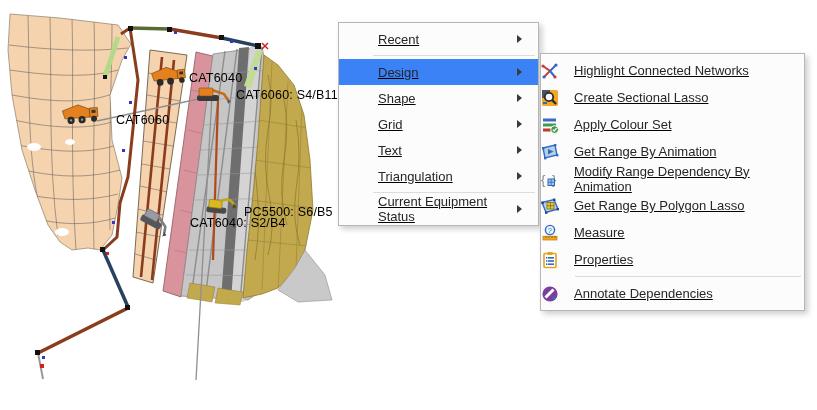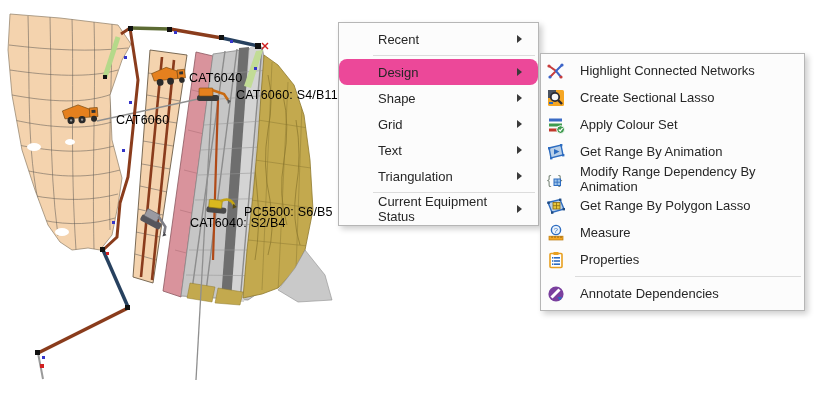--- a/index.html
+++ b/index.html
@@ -16,30 +16,31 @@
     position: absolute; font-size: 12.5px; color: #000;
     white-space: nowrap; letter-spacing: 0.2px;
   }
 
   
   .menu {
     position: absolute; background: #fcfcfc;
     border: 1px solid #b6b6b6;
     box-shadow: 3px 3px 6px rgba(0,0,0,0.20);
     padding: 3px 0;
+    text-decoration: underline;
   }
   #main-menu { left: 338px; top: 22px; width: 201px; }
   #submenu  { left: 540px; top: 53px; width: 265px; }
   .menu-item {
     display: flex; align-items: center;
     font-size: 13px; color: #262626; cursor: default;
   }
   #main-menu .menu-item { height: 26px; padding-left: 39px; }
-  #submenu  .menu-item { height: 27px; padding-left: 6px; }
-  .menu-item.highlight { background: #ec4899; border-radius: 8px; }
+  #submenu  .menu-item { height: 27px; }
+  .menu-item.highlight { background: #3b82f6; }
   .arrow {
     margin-left: auto; margin-right: 16px;
     width: 0; height: 0;
     border-top: 4px solid transparent; border-bottom: 4px solid transparent;
     border-left: 5px solid #3a3a3a;
   }
   .sep { height: 1px; background: #dcdcdc; margin: 3px 3px 3px 34px; }
   .icon { width: 18px; height: 18px; flex: 0 0 18px; margin-right: 15px; }
 </style>
 </head>

